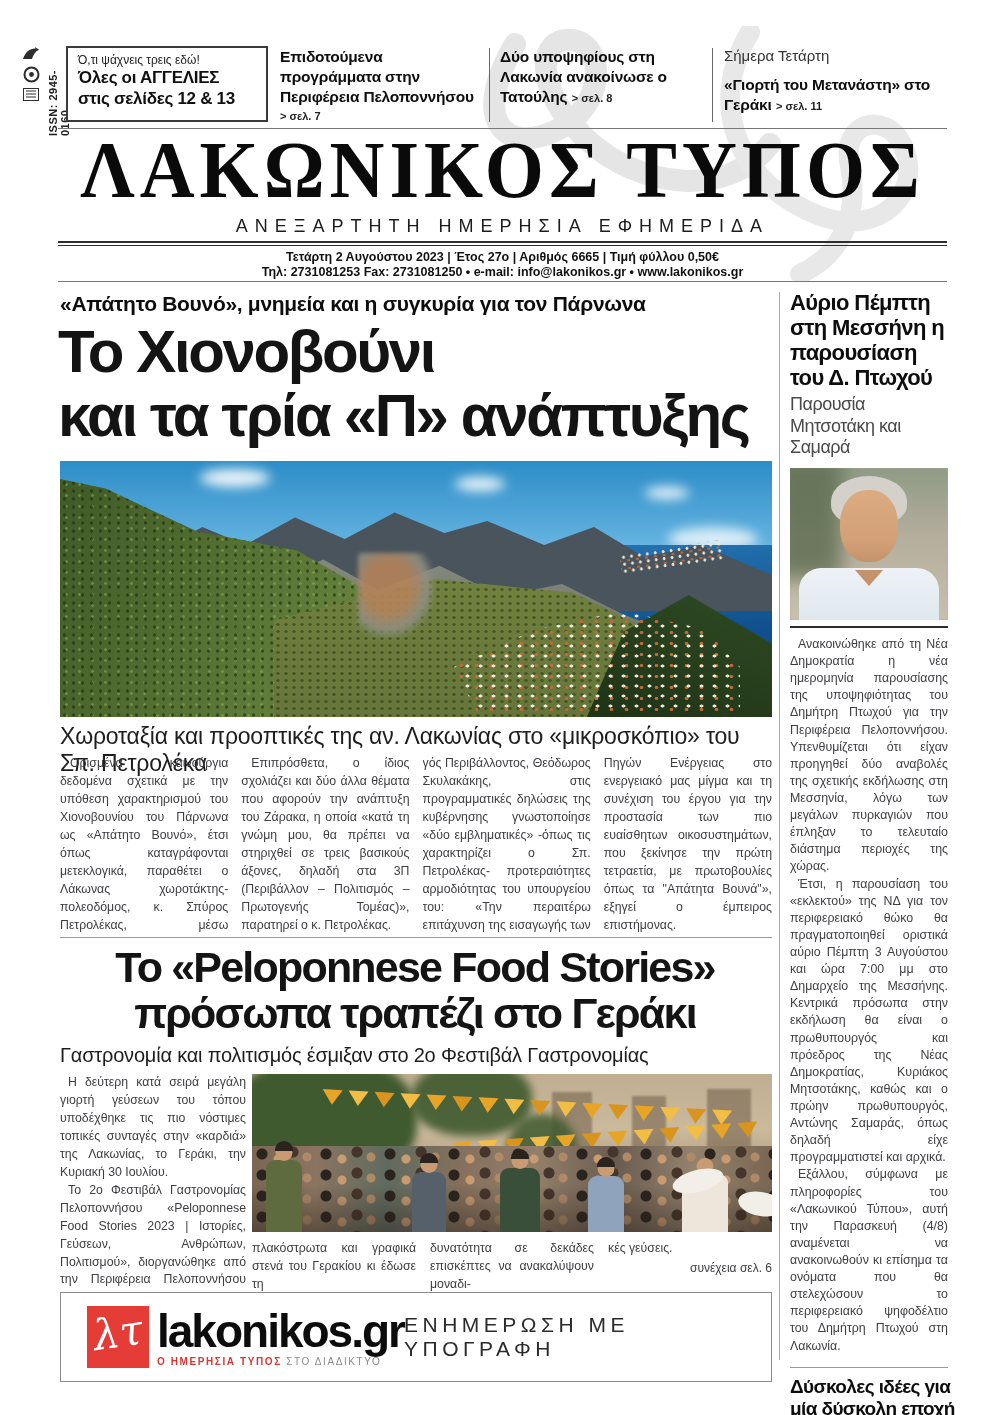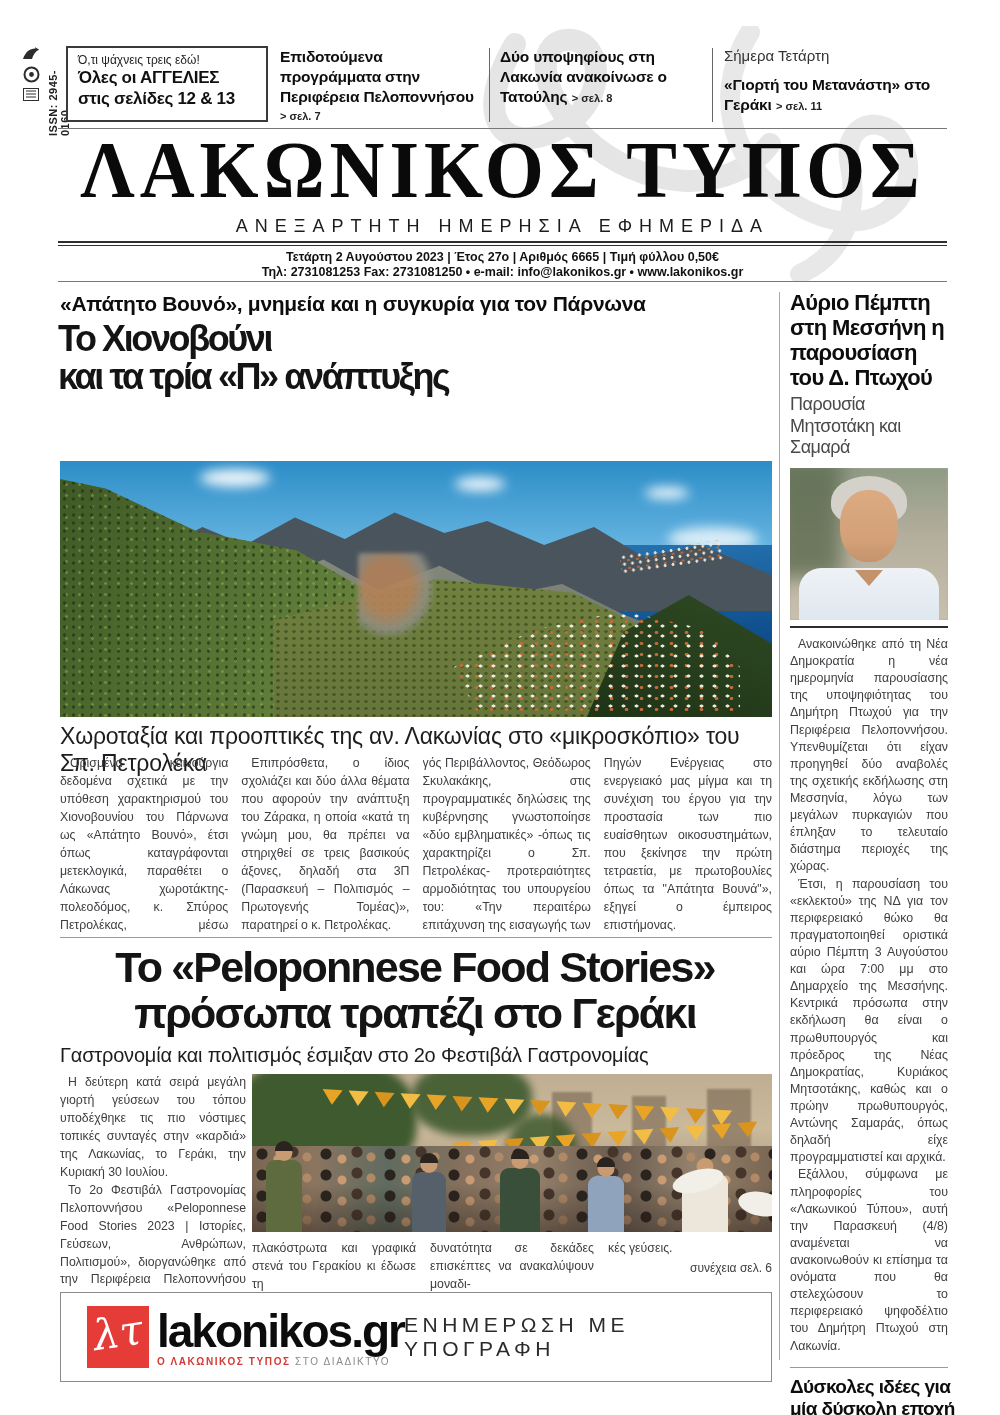--- a/index.html
+++ b/index.html
@@ -36,21 +36,21 @@
               letter-spacing:5px;color:#0a0a0a;transform:scaleY(1.06);transform-origin:top center;white-space:nowrap;}
   .mast-sub{position:absolute;left:58px;top:216px;width:889px;text-align:center;font-size:18px;
             letter-spacing:7px;color:#1c1c1c;}
   .double-rule{position:absolute;left:58px;top:241px;width:889px;height:5px;box-sizing:border-box;
                border-top:2px solid #2e2e2e;border-bottom:1px solid #2e2e2e;}
   .issue-line{position:absolute;left:58px;top:250px;width:889px;text-align:center;font-size:12.5px;font-weight:bold;color:#111;}
   .contact-line{position:absolute;left:58px;top:265px;width:889px;text-align:center;font-size:12.5px;font-weight:bold;color:#111;}
 
   
   .kicker{position:absolute;left:60px;top:292px;width:712px;font-size:21px;font-weight:bold;letter-spacing:-.3px;color:#0d0d0d;}
-  .headline1{position:absolute;left:58px;top:320px;width:714px;font-size:36px;font-weight:bold;
+  .headline1{position:absolute;left:58px;top:320px;width:714px;font-size:60px;font-weight:bold;
              letter-spacing:-2.4px;line-height:1.06;color:#141414;}
   .headline1 span{display:block;}
   .caption{position:absolute;left:60px;top:723px;width:712px;font-size:23px;color:#1d1d1d;letter-spacing:-.2px;}
   .cols{position:absolute;left:60px;top:755px;width:712px;height:178px;display:flex;gap:13px;}
   .col{flex:1;font-size:12.3px;line-height:1.46;text-align:justify;color:#3d3d42;overflow:hidden;}
   .col p{margin:0;text-indent:10px;}
   .cont-note{text-align:right;font-size:12px;color:#3d3d42;margin-top:2px;}
   .sep1{position:absolute;left:60px;top:937px;width:712px;height:1px;background:#999;}
 
   
@@ -245,21 +245,21 @@
     <div class="ph-coast"></div>
   </div>
 
   <div class="caption">Χωροταξία και προοπτικές της αν. Λακωνίας στο «μικροσκόπιο» του Σπ. Πετρολέκα</div>
 
   <div class="cols">
     <div class="col">
       <p>Ορισμένα καινούργια δεδομένα σχετικά με την υπόθεση χαρακτηρισμού του Χιονοβουνίου του Πάρνωνα ως «Απάτητο Βουνό», έτσι όπως καταγράφονται μετεκλογικά, παραθέτει ο Λάκωνας χωροτάκτης-πολεοδόμος, κ. Σπύρος Πετρολέκας, μέσω παρέμβασής του στον «ΛΤ».</p>
     </div>
     <div class="col">
-      <p>Επιπρόσθετα, ο ίδιος σχολιάζει και δύο άλλα θέματα που αφορούν την ανάπτυξη του Ζάρακα, η οποία «κατά τη γνώμη μου, θα πρέπει να στηριχθεί σε τρεις βασικούς άξονες, δηλαδή στα 3Π (Παρασκευή – Πολιτισμός – Πρωτογενής Τομέας)», παρατηρεί ο κ. Πετρολέκας.</p>
+      <p>Επιπρόσθετα, ο ίδιος σχολιάζει και δύο άλλα θέματα που αφορούν την ανάπτυξη του Ζάρακα, η οποία «κατά τη γνώμη μου, θα πρέπει να στηριχθεί σε τρεις βασικούς άξονες, δηλαδή στα 3Π (Περιβάλλον – Πολιτισμός – Πρωτογενής Τομέας)», παρατηρεί ο κ. Πετρολέκας.</p>
 
     </div>
     <div class="col">
       <p style="text-indent:0">γός Περιβάλλοντος, Θεόδωρος Σκυλακάκης, στις προγραμματικές δηλώσεις της κυβέρνησης γνωστοποίησε «δύο εμβληματικές» -όπως τις χαρακτηρίζει ο Σπ. Πετρολέκας- προτεραιότητες αρμοδιότητας του υπουργείου του: «Την περαιτέρω επιτάχυνση της εισαγωγής των Ανανεώσιμων</p>
     </div>
     <div class="col">
       <p style="text-indent:0">Πηγών Ενέργειας στο ενεργειακό μας μίγμα και τη συνέχιση του έργου για την προστασία των πιο ευαίσθητων οικοσυστημάτων, που ξεκίνησε την πρώτη τετραετία, με πρωτοβουλίες όπως τα "Απάτητα Βουνά"», εξηγεί ο έμπειρος επιστήμονας.</p>
 
     </div>
   </div>
@@ -351,21 +351,21 @@
     </div>
   </div>
 
   <div class="banner">
     <div class="logo-sq">
       <span class="logo-script">λτ</span>
     </div>
     <div class="logo-block">
       <div class="logo-text">lakonikos.gr</div>
       <div class="logo-tag">
-        <span class="tag-red">Ο ΛΑΚΩΝΙΚΟΣ ΤΥΠΟΣ</span><span class="tag-gray"> ΣΤΟ ΔΙΑΔΙΚΤΥΟ</span>
+        <span class="tag-red">Ο ΗΜΕΡΗΣΙΑ ΤΥΠΟΣ</span><span class="tag-gray"> ΣΤΟ ΔΙΑΔΙΚΤΥΟ</span>
       </div>
     </div>
     <div class="slogan">ΕΝΗΜΕΡΩΣΗ ΜΕ ΥΠΟΓΡΑΦΗ</div>
   </div>
 
   <div class="vsep"></div>
   <div class="sidebar">
     <h3 class="sb-head">Αύριο Πέμπτη στη Μεσσήνη η παρουσίαση του Δ. Πτωχού</h3>
     <div class="sb-sub">Παρουσία Μητσοτάκη και Σαμαρά</div>
 

